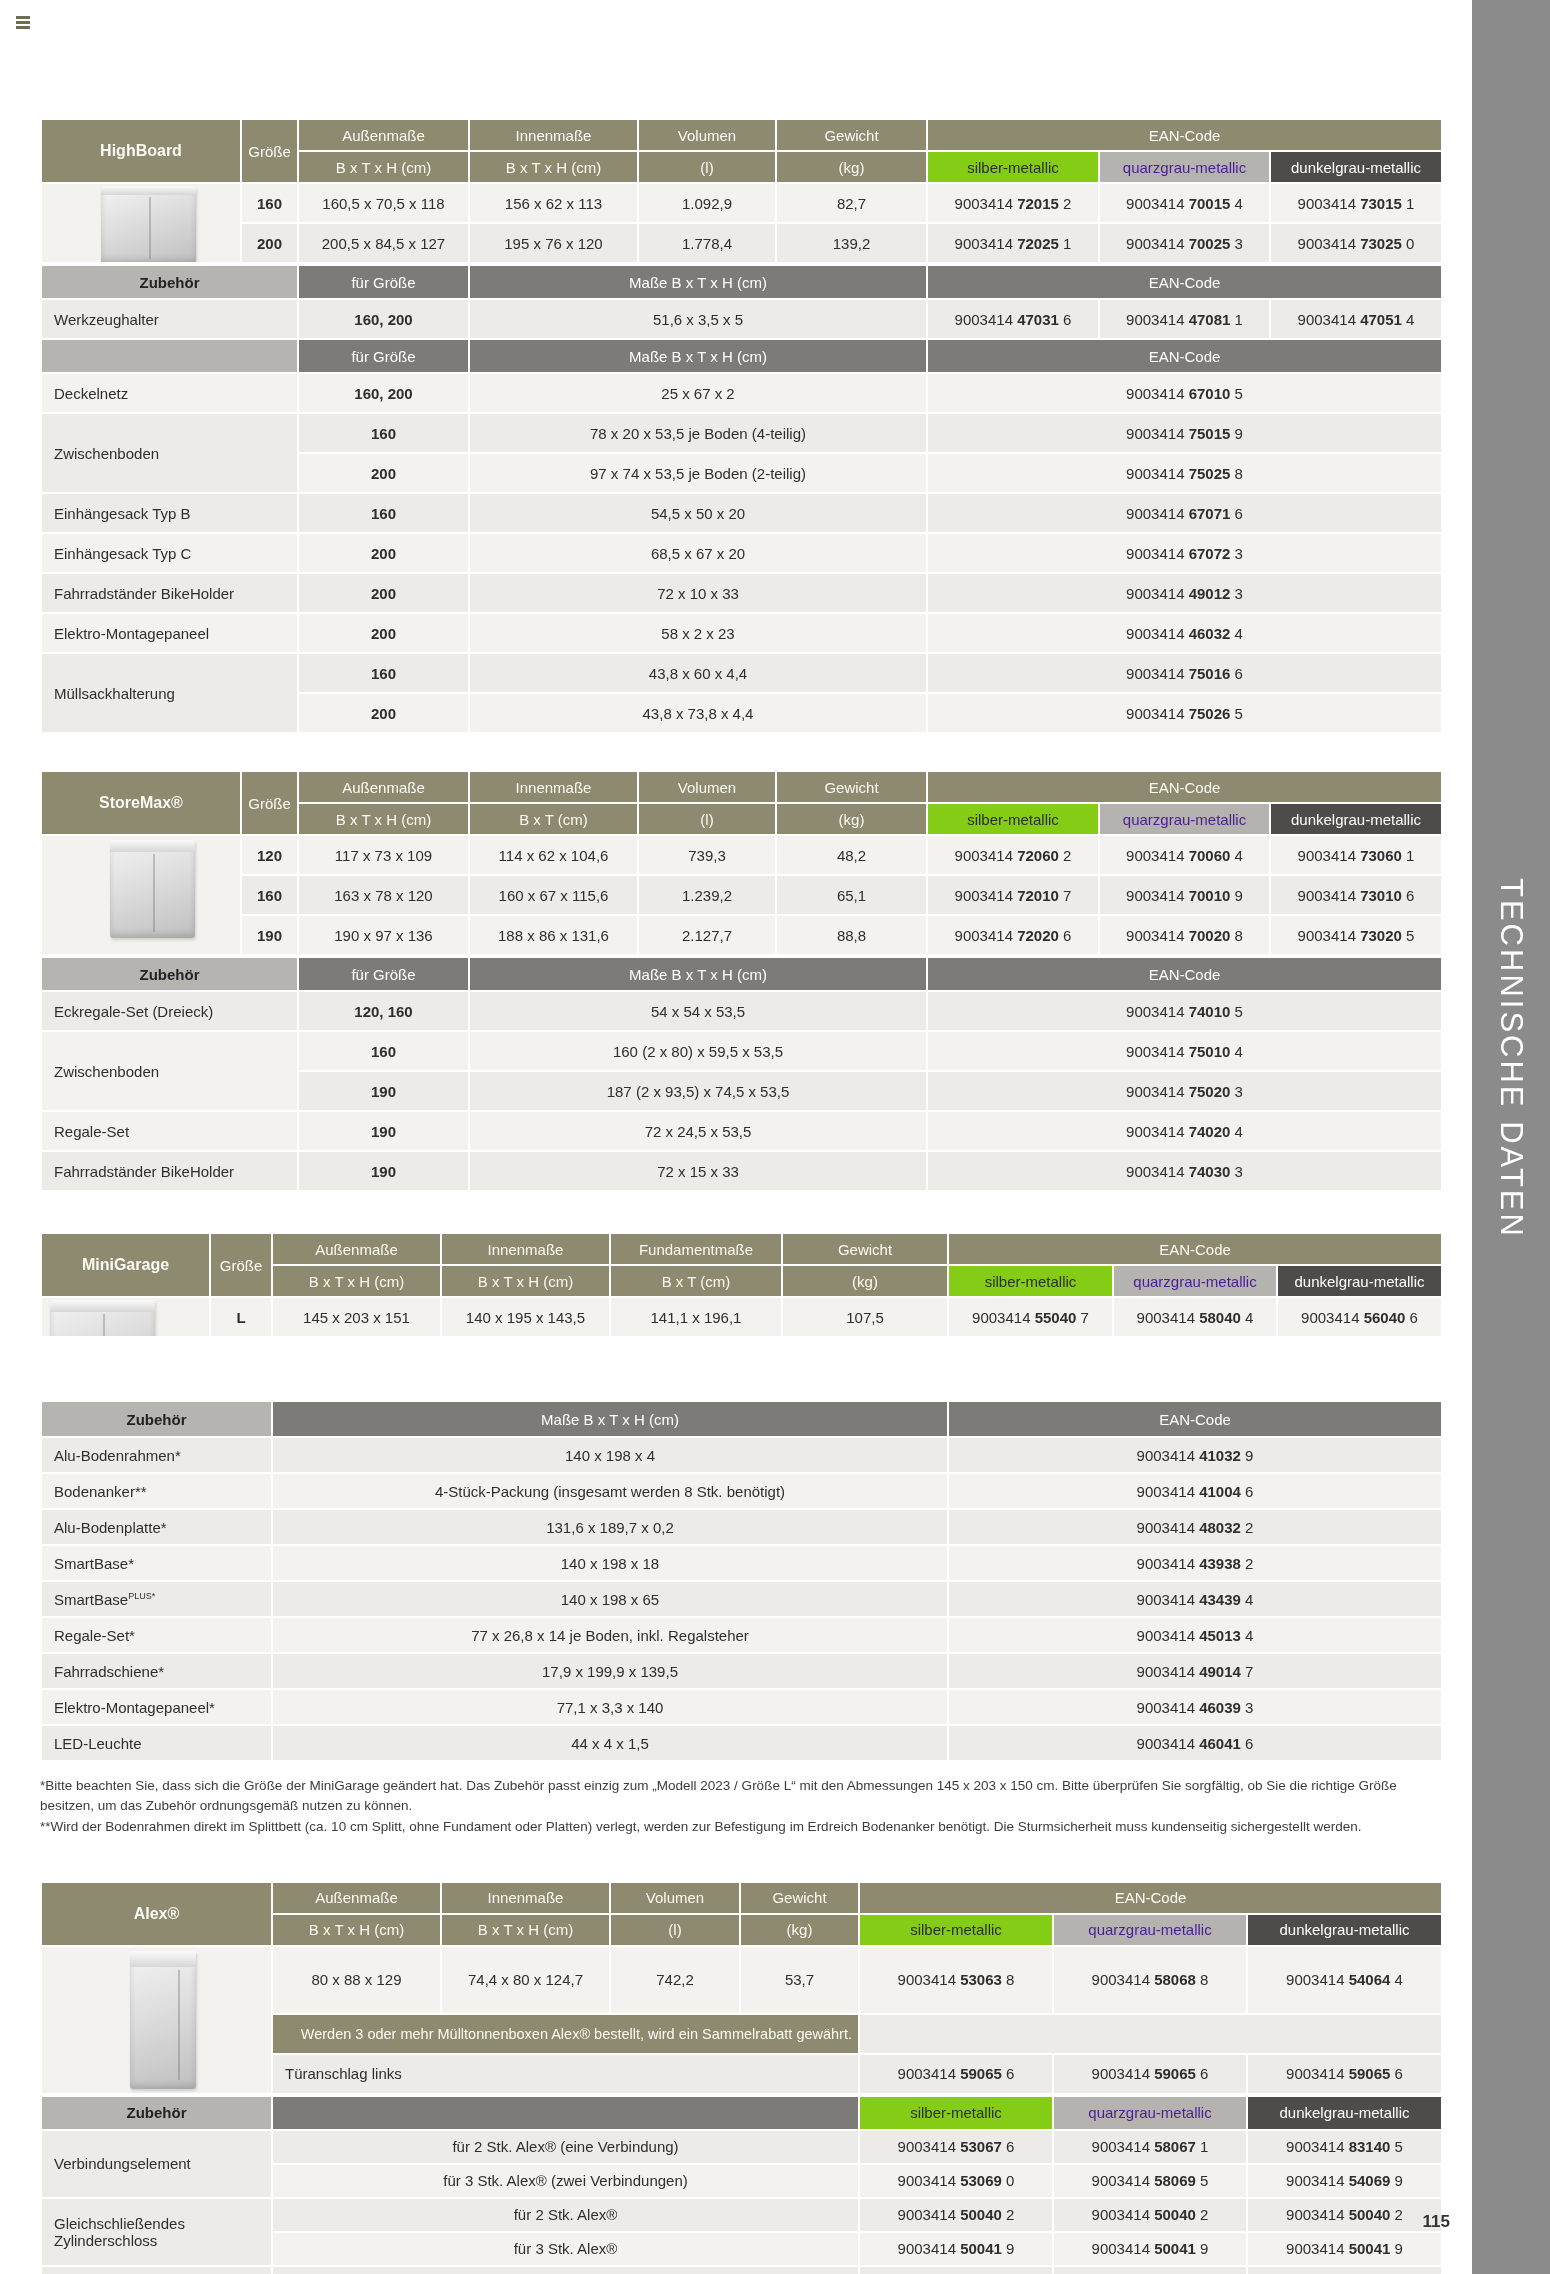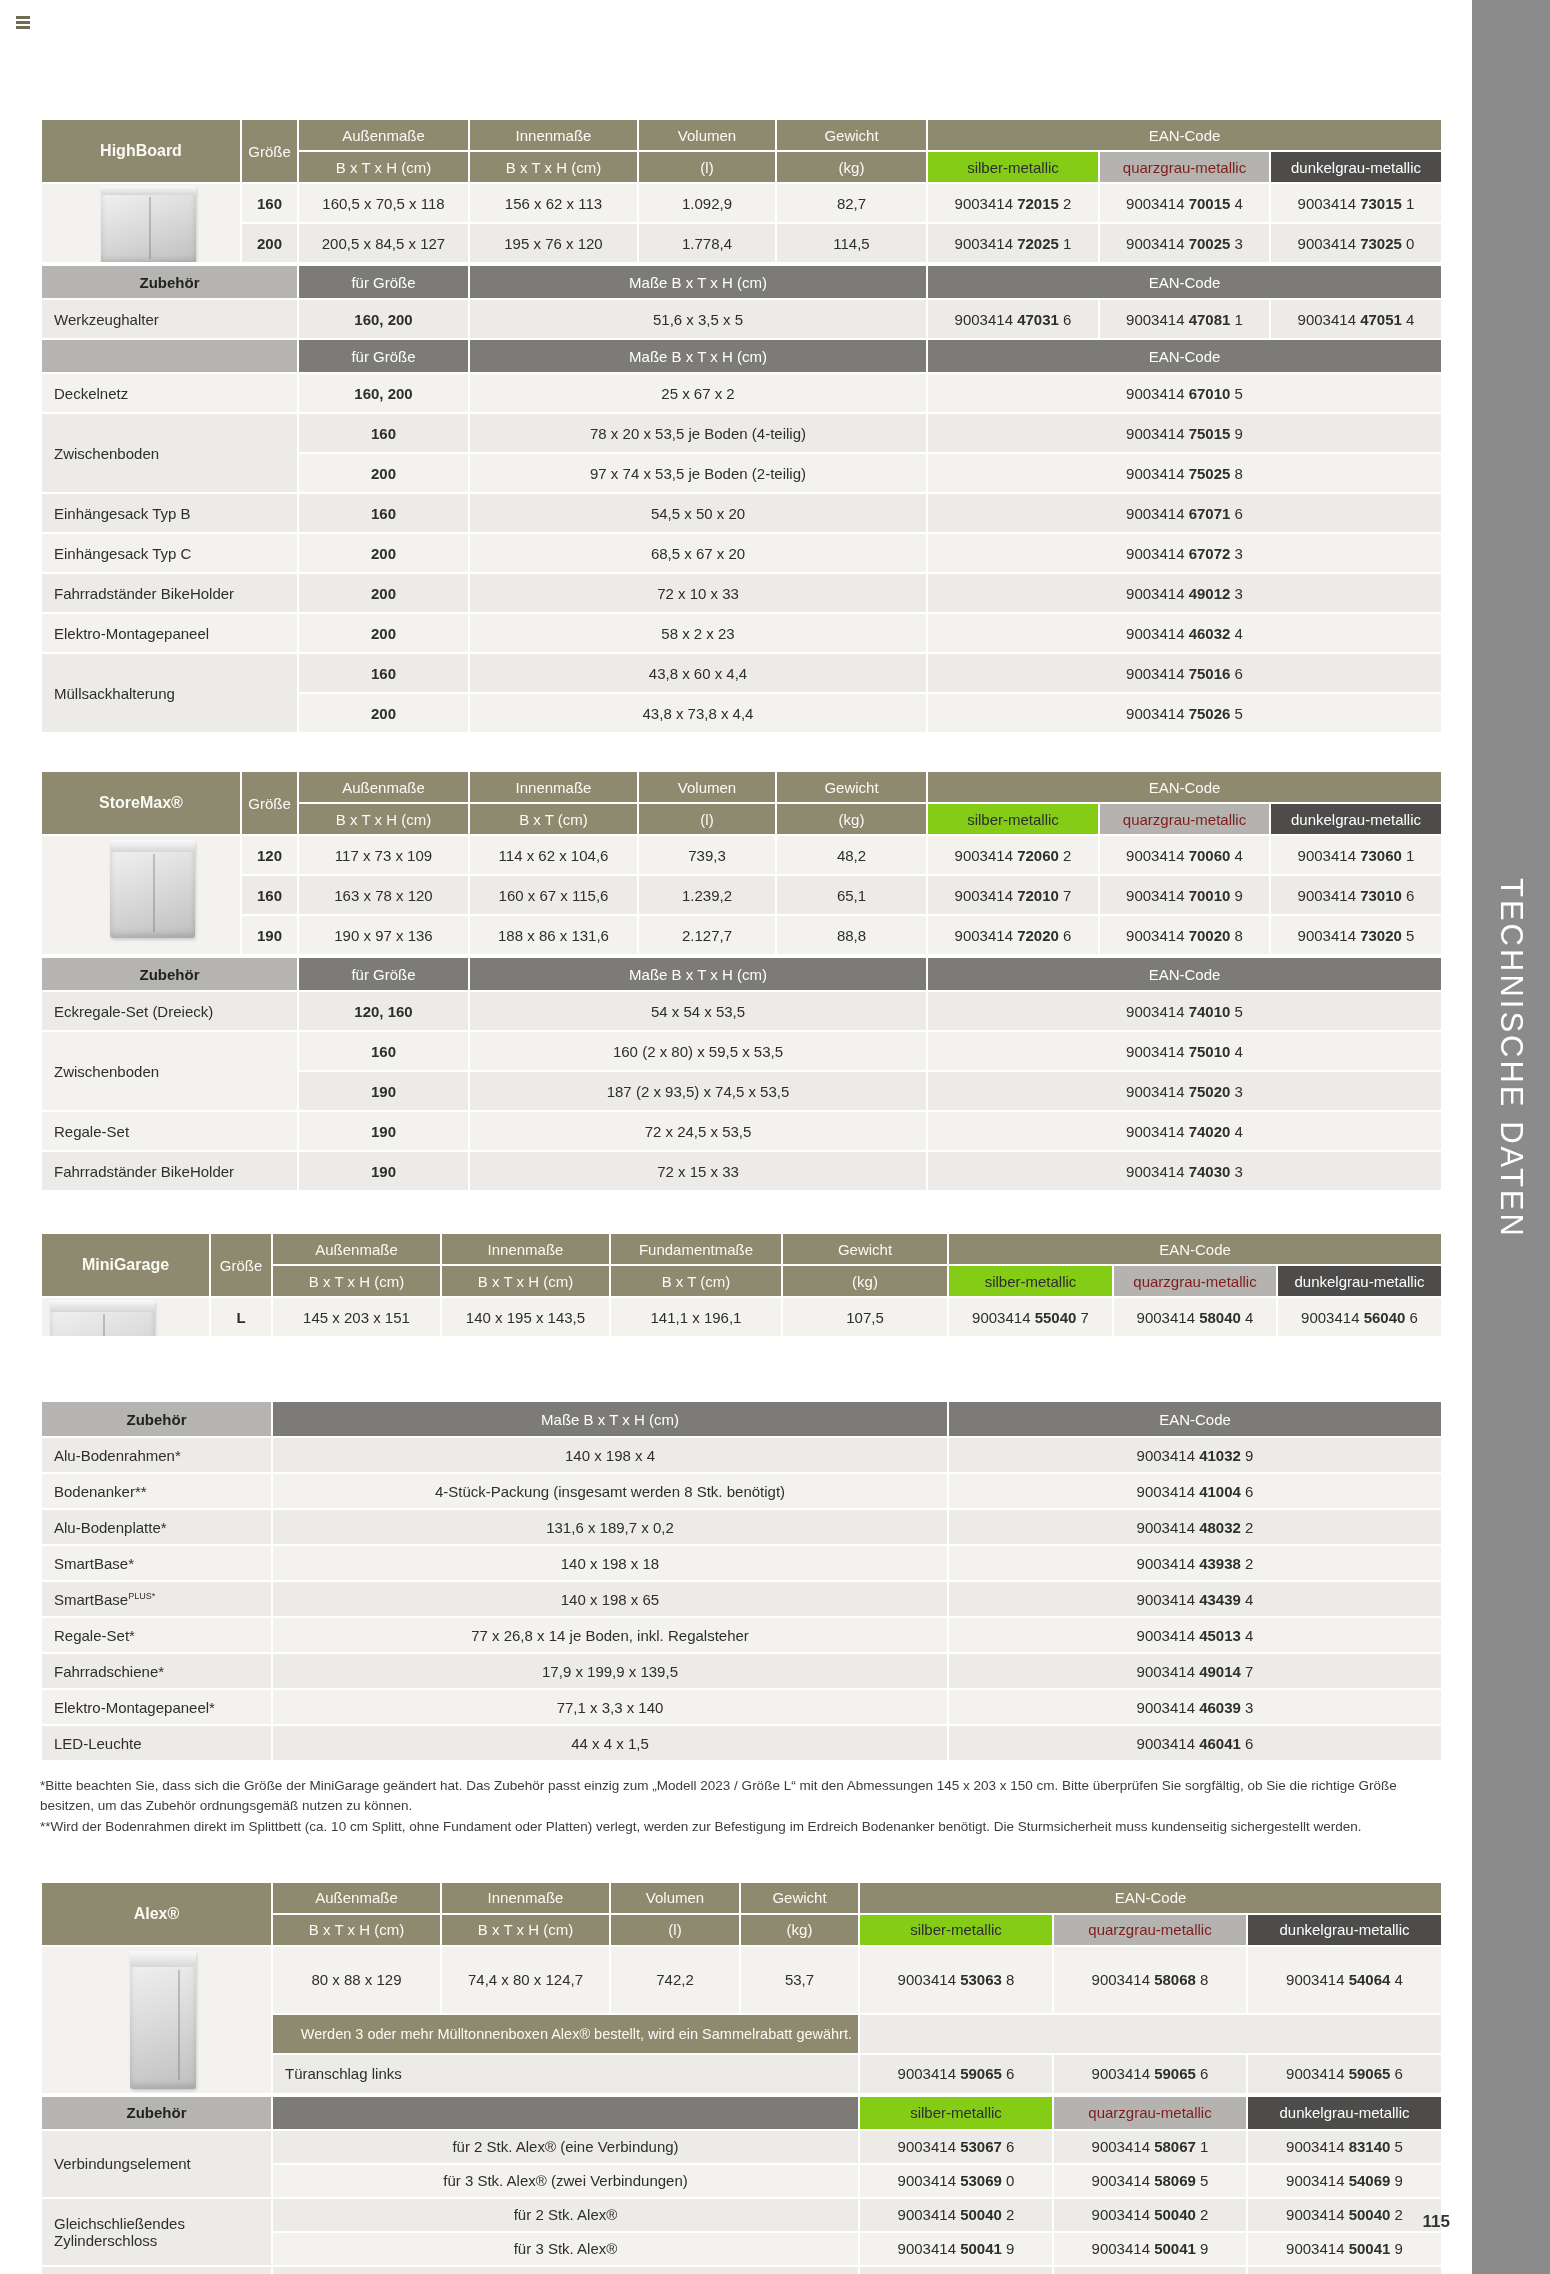--- a/index.html
+++ b/index.html
@@ -6,21 +6,21 @@
   body{width:1550px;height:2274px;position:relative;background:#fff;
        font-family:"Liberation Sans",sans-serif;color:#2e2e2e;overflow:hidden}
   .content{position:absolute;left:40px;top:0;width:1401px}
   table{border-collapse:collapse;table-layout:fixed;width:1401px}
   td{border:2px solid #fff;height:34px;font-size:15px;text-align:center;vertical-align:middle;
      padding:2px 6px;background:#ECEBE8;color:#2e2e2e;overflow:hidden}
   tr.alt td{background:#F3F2EF}
   td.olive{background:#8D8A6F;color:#FBFBF5;font-weight:400}
   td.title{font-weight:700;font-size:16px}
   td.c-sil{background:#84cc16;color:#2e2e2e}
-  td.c-qua{background:#B4B3B0;color:#7f1d1d}
+  td.c-qua{background:#B4B3B0;color:#4c1d95}
   td.c-dun{background:#4D4C4A;color:#fff}
   td.zlab{background:#B5B4B1;color:#222;font-weight:700}
   td.dark{background:#7C7B78;color:#fff}
   td.wc{background:#fff}
   td.name{text-align:left;padding-left:12px}
   td.size{font-weight:700}
   .h1 td,.h2 td{height:26px}
   .zhdr td{height:28px}
   .banner-cell{background:#8D8A6F;color:#FBFBF5;text-align:right;padding-left:26px;font-size:14.5px}
   .imgcell{position:relative}
@@ -107,21 +107,21 @@
       <td>82,7</td>
       <td class="ean">9003414 <b>72015</b> 2</td>
       <td class="ean">9003414 <b>70015</b> 4</td>
       <td class="ean">9003414 <b>73015</b> 1</td>
     </tr>
     <tr>
       <td class="size">200</td>
       <td>200,5 x 84,5 x 127</td>
       <td>195 x 76 x 120</td>
       <td>1.778,4</td>
-      <td>114,5</td>
+      <td>139,2</td>
       <td class="ean">9003414 <b>72025</b> 1</td>
       <td class="ean">9003414 <b>70025</b> 3</td>
       <td class="ean">9003414 <b>73025</b> 0</td>
     </tr>
   </tbody>
     </table>
 
   <table>
     <colgroup>
         <col style="width:257px">

